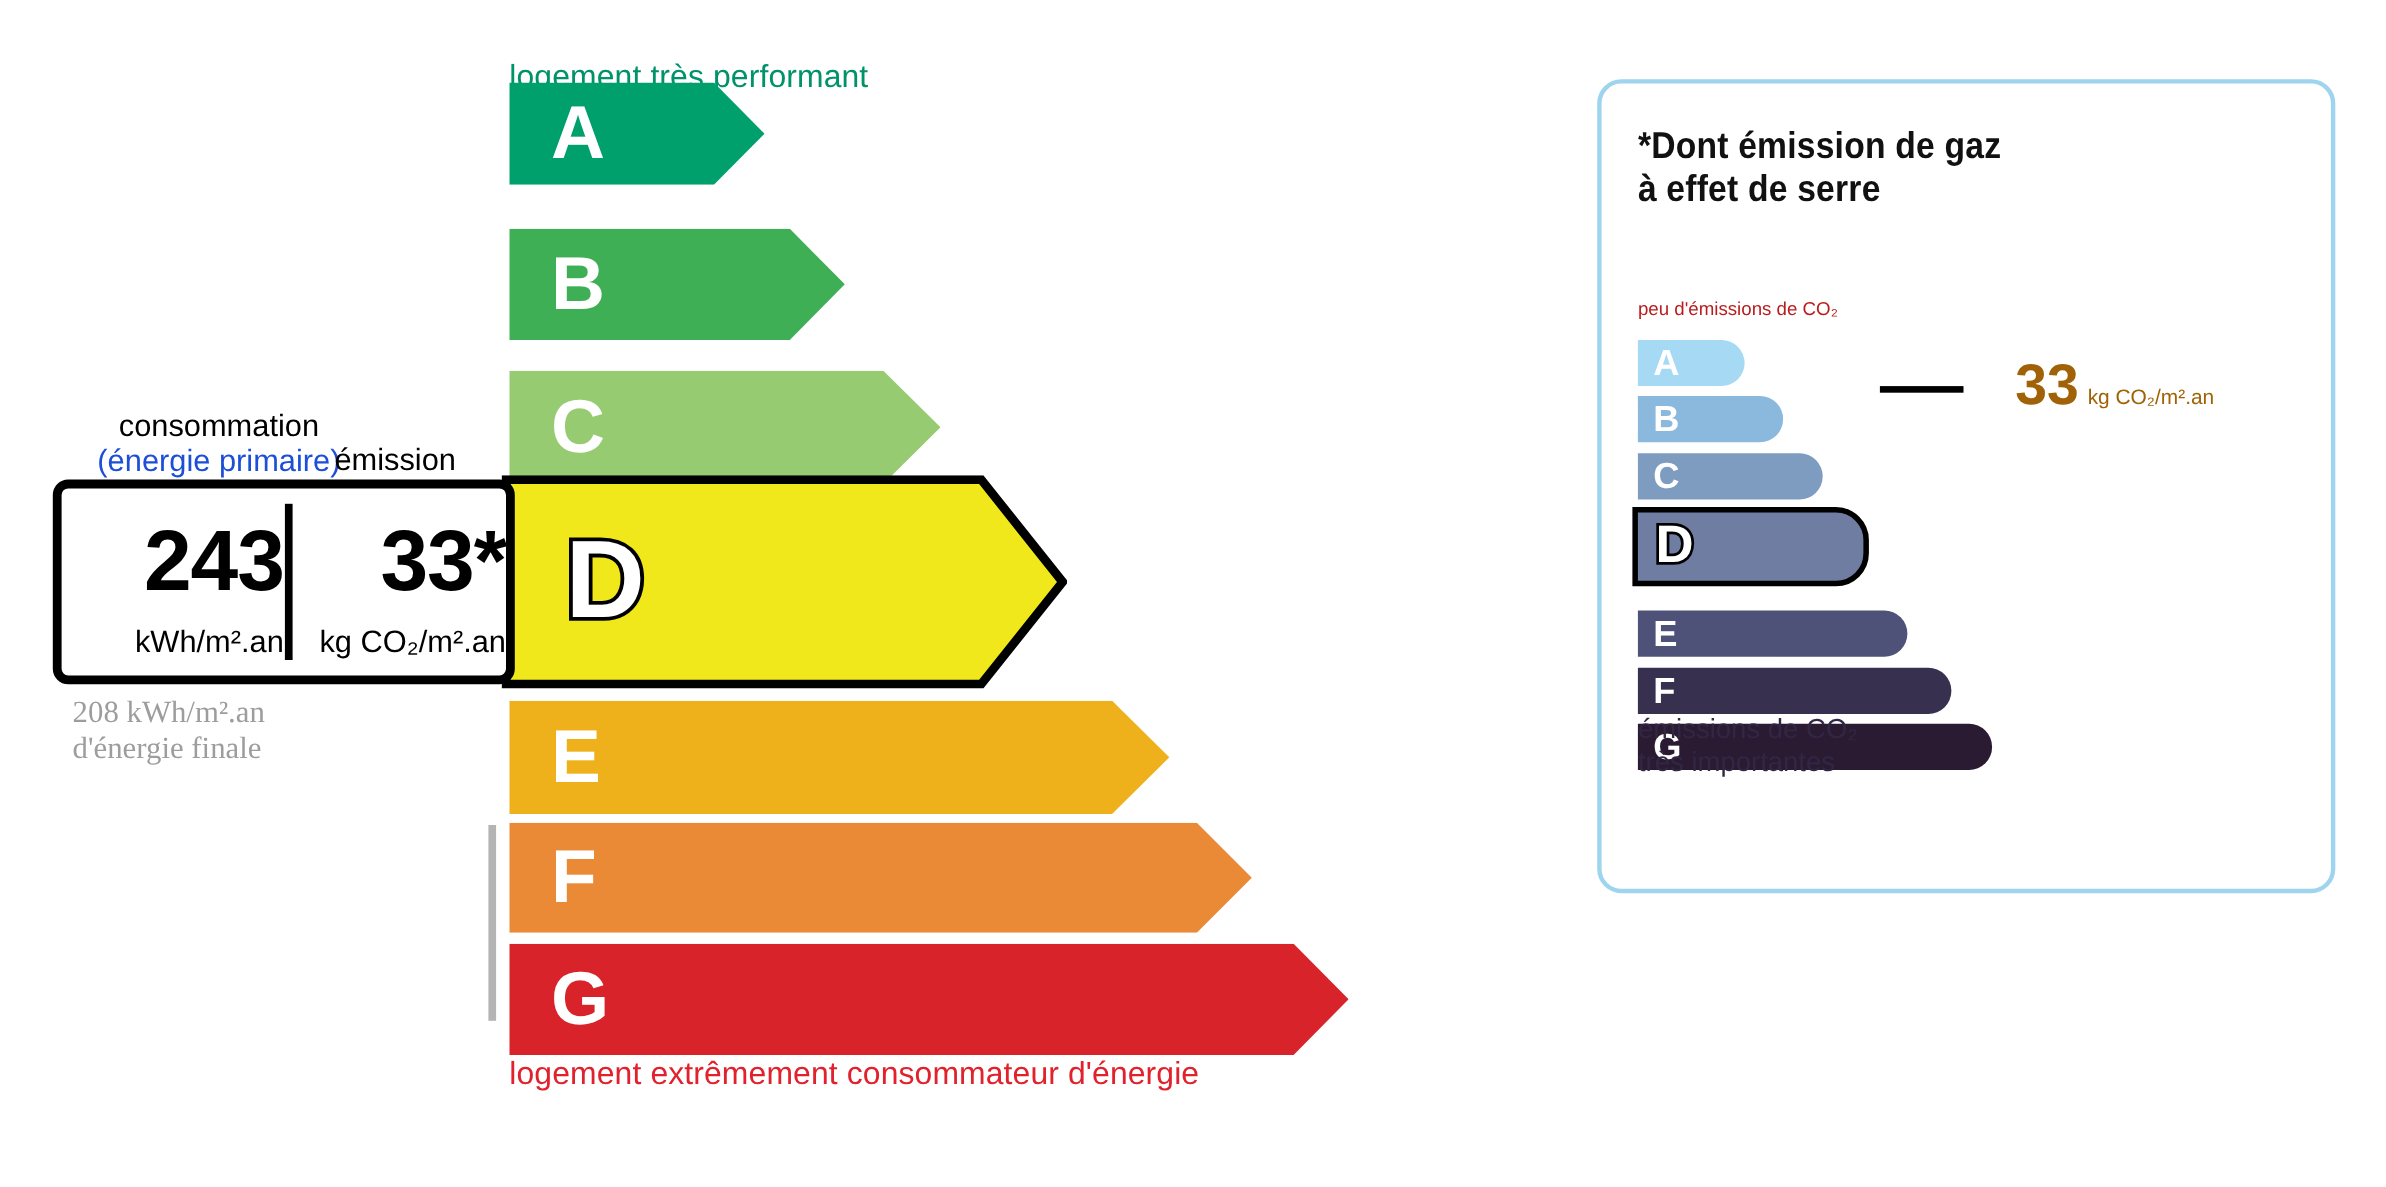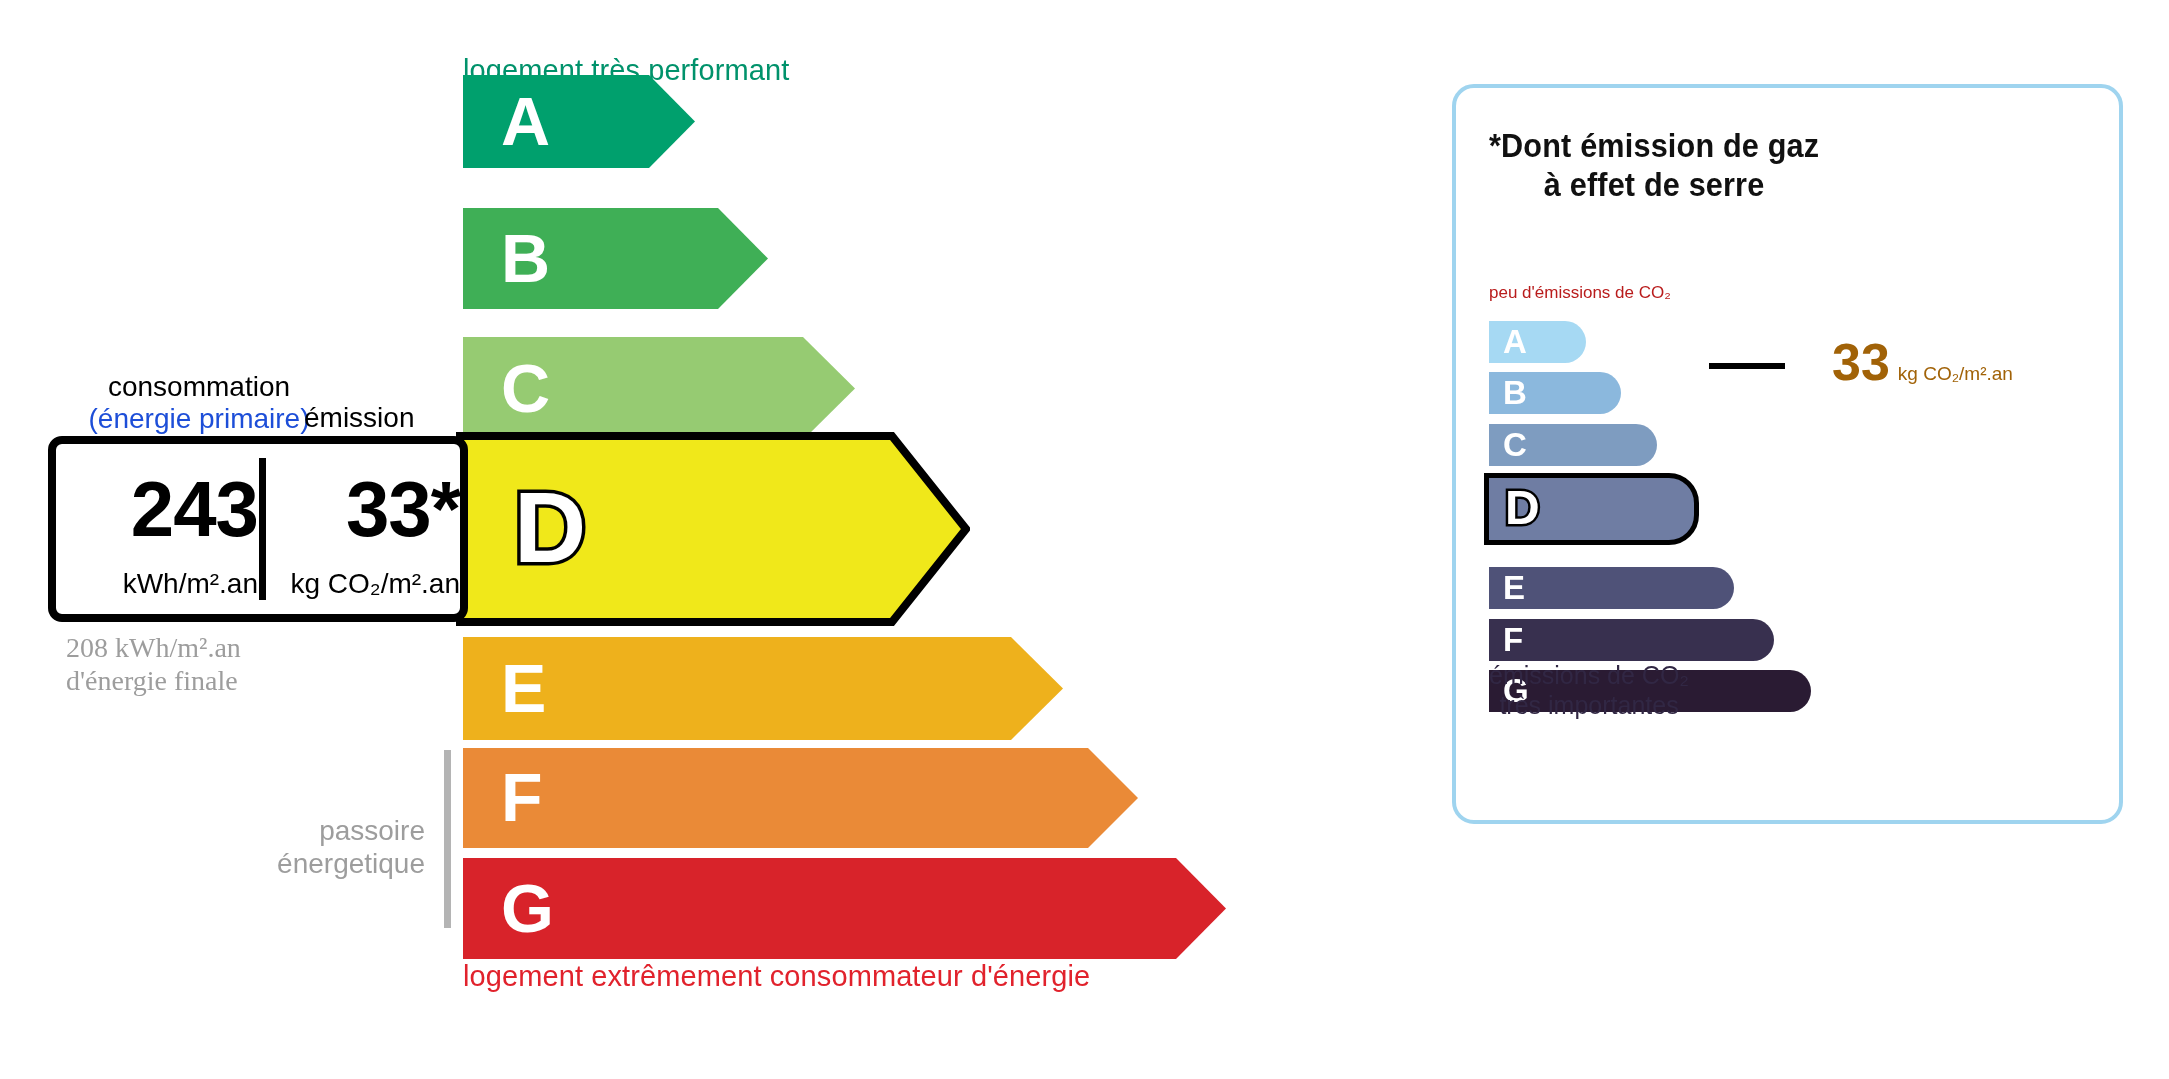--- a/index.html
+++ b/index.html
@@ -76,22 +76,22 @@
   .passoire-bar{
     position:absolute;left:444px;top:750px;width:7px;height:178px;background:#b4b4b4;
   }
   .passoire-text{
     position:absolute;left:170px;top:815px;width:255px;text-align:right;
     font-size:28px;line-height:1.17;color:#9d9d9d;
   }
 
   
   .ges-panel{
-    position:absolute;left:1452px;top:84px;width:671px;height:740px;
-    border:4px solid #9fd4ef;border-radius:22px;background:#fff;box-sizing:border-box;text-align:center;
+    position:absolute;left:1452px;top:72px;width:671px;height:740px;
+    border:4px solid #9fd4ef;border-radius:22px;background:#fff;box-sizing:border-box;
   }
   .ges-title{
     position:absolute;left:33px;top:38px;
     font-size:34px;font-weight:bold;line-height:1.16;color:#111;
     font-family:"Liberation Sans Narrow","Liberation Sans","DejaVu Sans Condensed",sans-serif;
     transform:scaleX(.90);transform-origin:left top;white-space:nowrap;
     letter-spacing:.2px;
   }
   .ges-cap-top{
     position:absolute;left:33px;top:195px;
@@ -201,24 +201,20 @@
         <div class="vunit">kg CO₂/m².an</div>
       </div>
     </div>
 
     <div class="lbl-final">
       <div>208 kWh/m².an</div>
       <div>d'énergie finale</div>
     </div>
 
     <div class="passoire-bar"></div>
-    <div class="passoire-text">
-      <div>passoire</div>
-      <div>énergetique</div>
-    </div>
   </div>
 
   <div class="ges-panel">
 
     <div class="ges-title">
       <div>*Dont émission de gaz</div>
       <div>à effet de serre</div>
     </div>
 
     <div class="ges-cap-top">peu d'émissions de CO₂</div>

